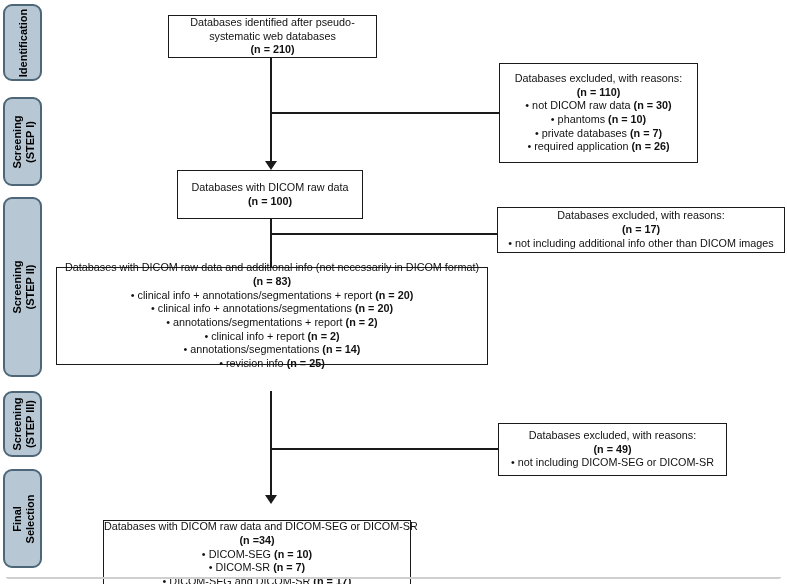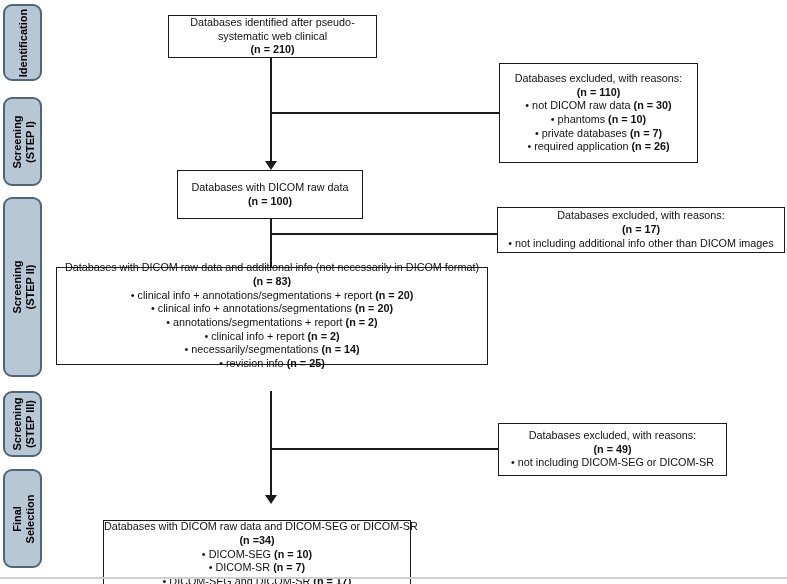--- a/index.html
+++ b/index.html
@@ -1,18 +1,18 @@
 <!DOCTYPE html>
 <html><head>
 <meta charset="utf-8">
 <style>
   html,body{margin:0;padding:0;background:#ffffff;}
   #canvas{
     position:relative;width:787px;height:584px;background:#ffffff;overflow:hidden;
-    font-family:"Liberation Sans","DejaVu Sans",sans-serif;color:#111;
+    font-family:"Liberation Sans","DejaVu Sans",sans-serif;color:#111;border-radius:21px;
   }
   
   .stage{
     position:absolute;left:3px;width:39px;
     background:#b7c8d4;border:2px solid #4d6678;border-radius:9px;
     box-sizing:border-box;
   }
   .stage span{
     position:absolute;top:50%;left:50%;
     transform:translate(-50%,-50%) rotate(-90deg);
@@ -87,21 +87,21 @@
   <div id="h1" class="hline"></div>
   <div id="v2" class="vline"></div>
   <div id="a2" class="arrow-down"></div>
   <div id="h2" class="hline"></div>
   <div id="v3" class="vline"></div>
   <div id="a3" class="arrow-down"></div>
   <div id="h3" class="hline"></div>
 
   <div id="box-identified" class="fbox">
       <div class="line"><span>Databases identified after pseudo-</span></div>
-      <div class="line"><span>systematic web clinical</span></div>
+      <div class="line"><span>systematic web databases</span></div>
       <div class="line"><span class="b">(n = 210)</span></div>
     </div>
   <div id="box-excluded1" class="fbox">
       <div class="line"><span>Databases excluded, with reasons:</span></div>
       <div class="line"><span class="b">(n = 110)</span></div>
       <div class="line"><span>• not DICOM raw data </span><span class="b">(n = 30)</span></div>
       <div class="line"><span>• phantoms </span><span class="b">(n = 10)</span></div>
       <div class="line"><span>• private databases </span><span class="b">(n = 7)</span></div>
       <div class="line"><span>• required application </span><span class="b">(n = 26)</span></div>
     </div>
@@ -114,21 +114,21 @@
       <div class="line"><span class="b">(n = 17)</span></div>
       <div class="line"><span>• not including additional info other than DICOM  images</span></div>
     </div>
   <div id="box-additional" class="fbox">
       <div class="line"><span>Databases with DICOM raw data and additional info (not necessarily in DICOM format)</span></div>
       <div class="line"><span class="b">(n = 83)</span></div>
       <div class="line"><span>• clinical info + annotations/segmentations + report </span><span class="b">(n = 20)</span></div>
       <div class="line"><span>• clinical info + annotations/segmentations </span><span class="b">(n = 20)</span></div>
       <div class="line"><span>• annotations/segmentations + report </span><span class="b">(n = 2)</span></div>
       <div class="line"><span>• clinical info + report </span><span class="b">(n = 2)</span></div>
-      <div class="line"><span>• necessarily/segmentations </span><span class="b">(n = 14)</span></div>
+      <div class="line"><span>• annotations/segmentations </span><span class="b">(n = 14)</span></div>
       <div class="line"><span>• revision info </span><span class="b">(n = 25)</span></div>
     </div>
   <div id="box-excluded3" class="fbox">
       <div class="line"><span>Databases excluded, with reasons:</span></div>
       <div class="line"><span class="b">(n = 49)</span></div>
       <div class="line"><span>• not including DICOM-SEG or DICOM-SR</span></div>
     </div>
   <div id="box-final" class="fbox">
       <div class="line"><span>Databases with DICOM raw data and DICOM-SEG or DICOM-SR</span></div>
       <div class="line"><span class="b">(n =34)</span></div>

